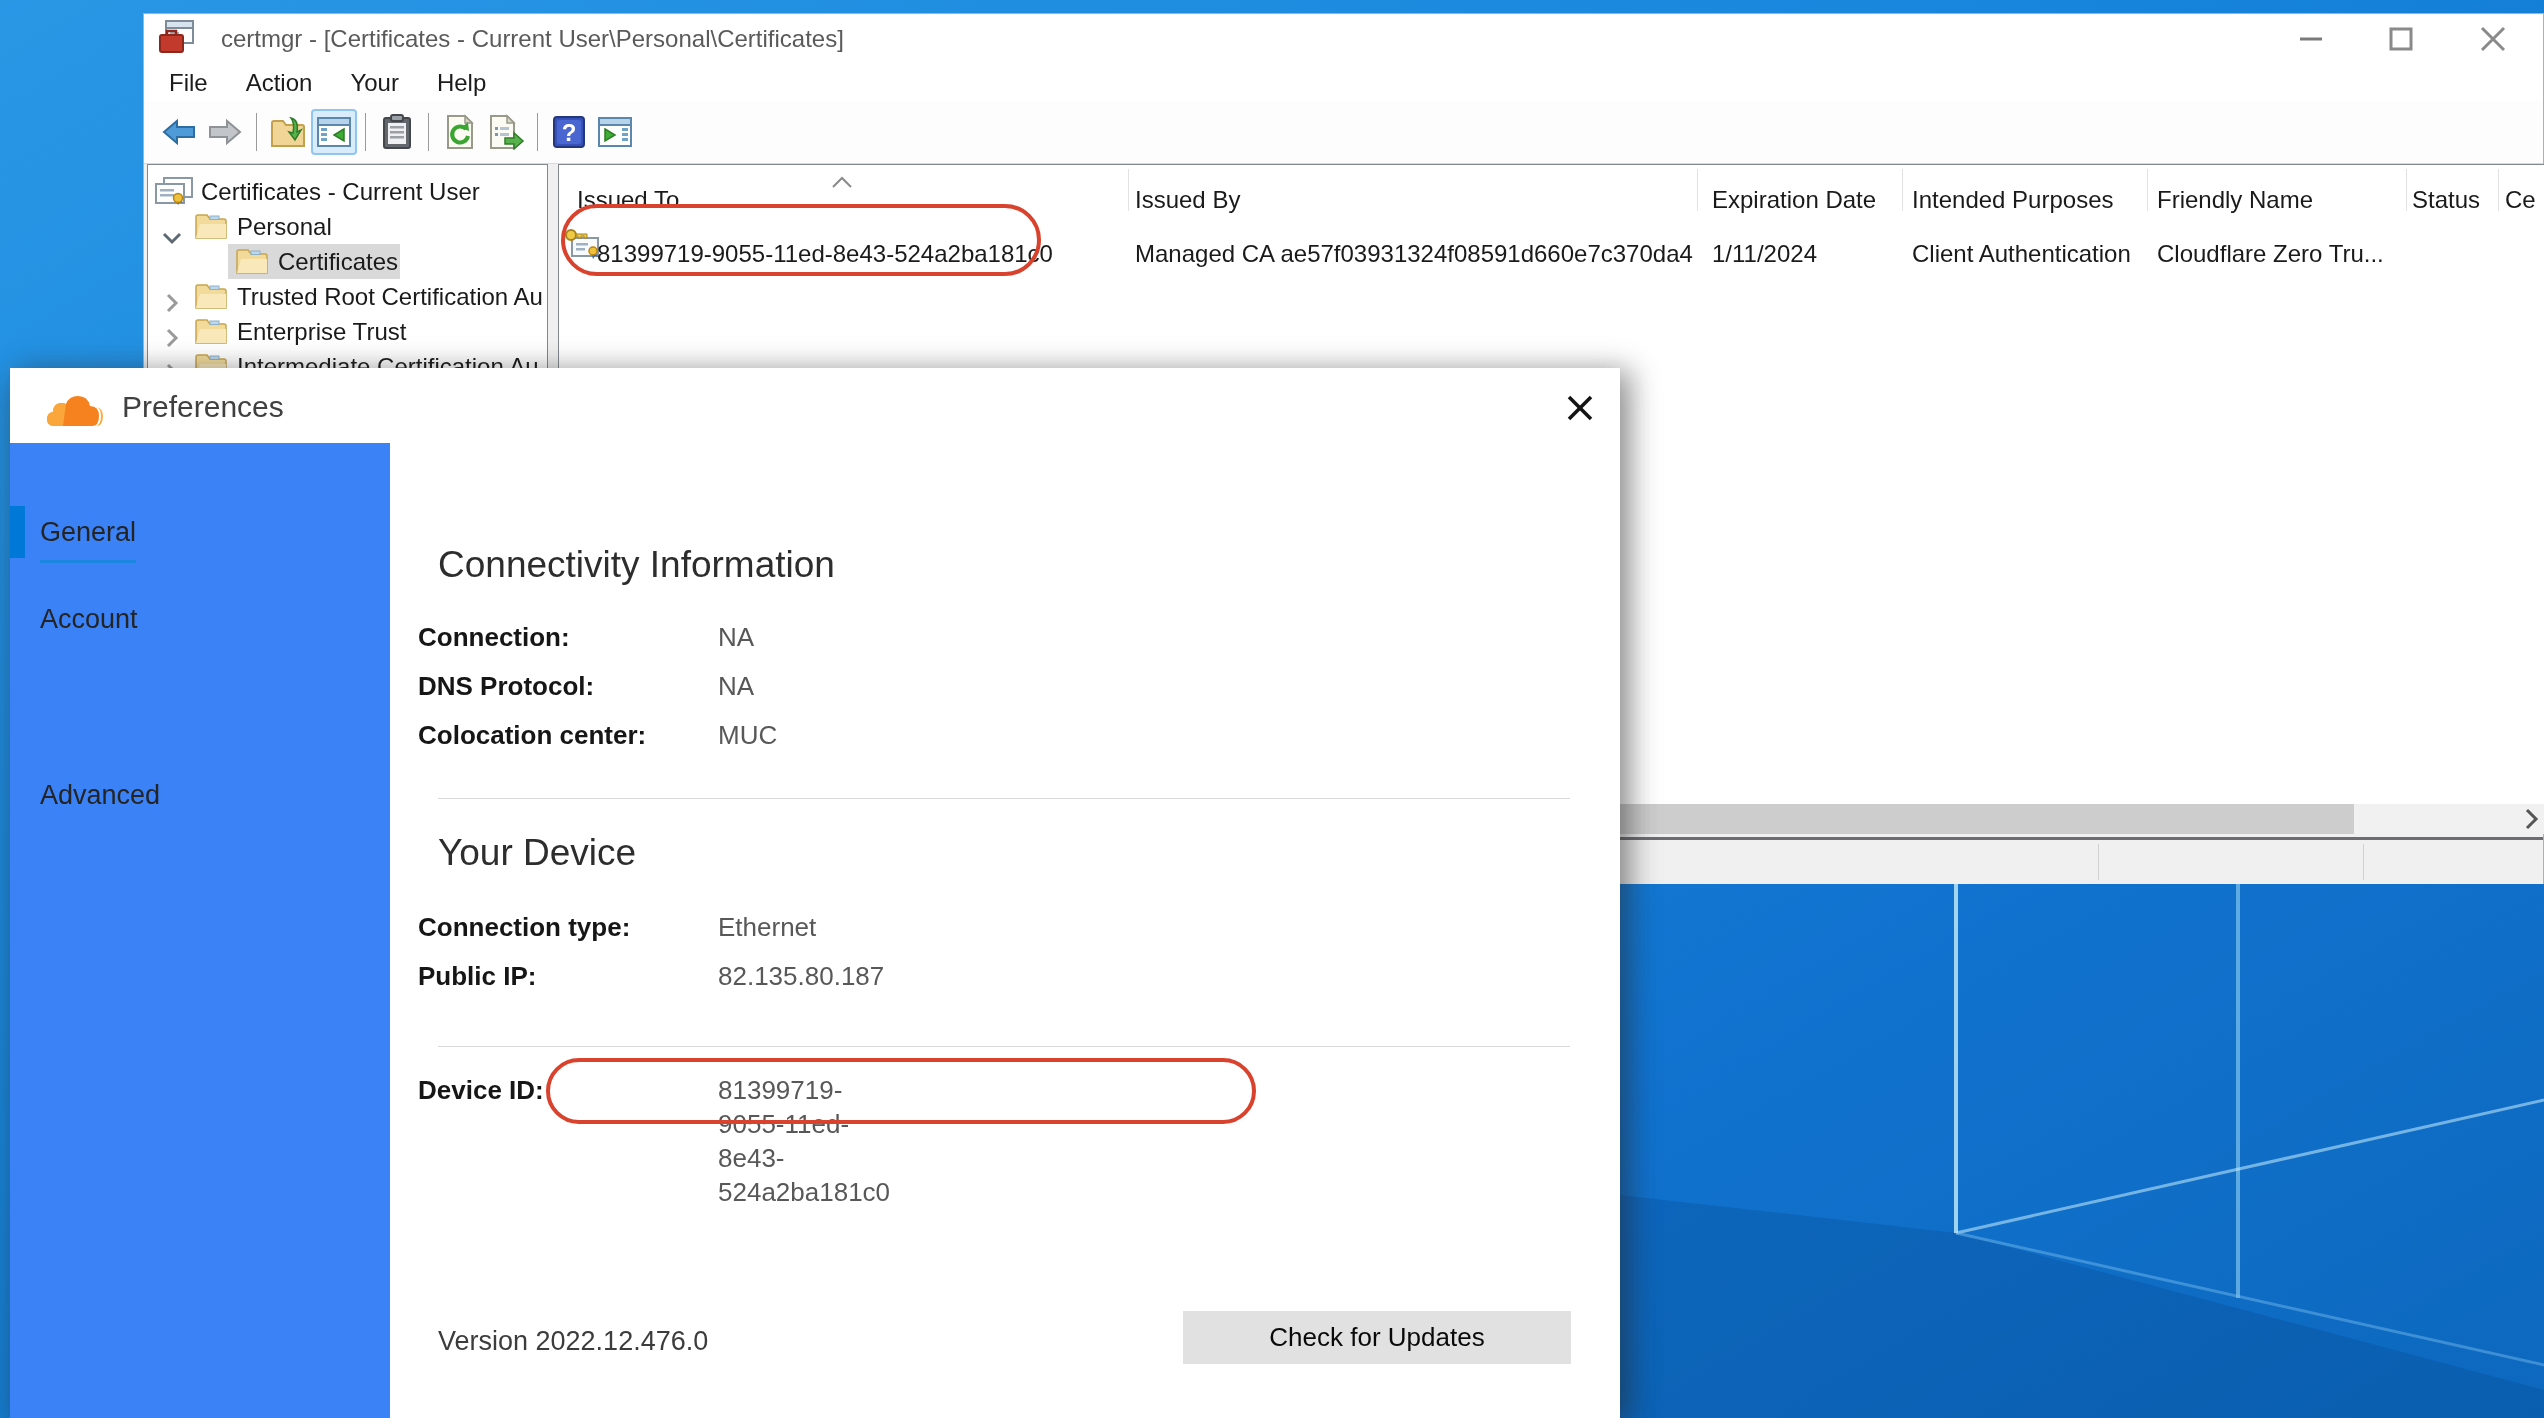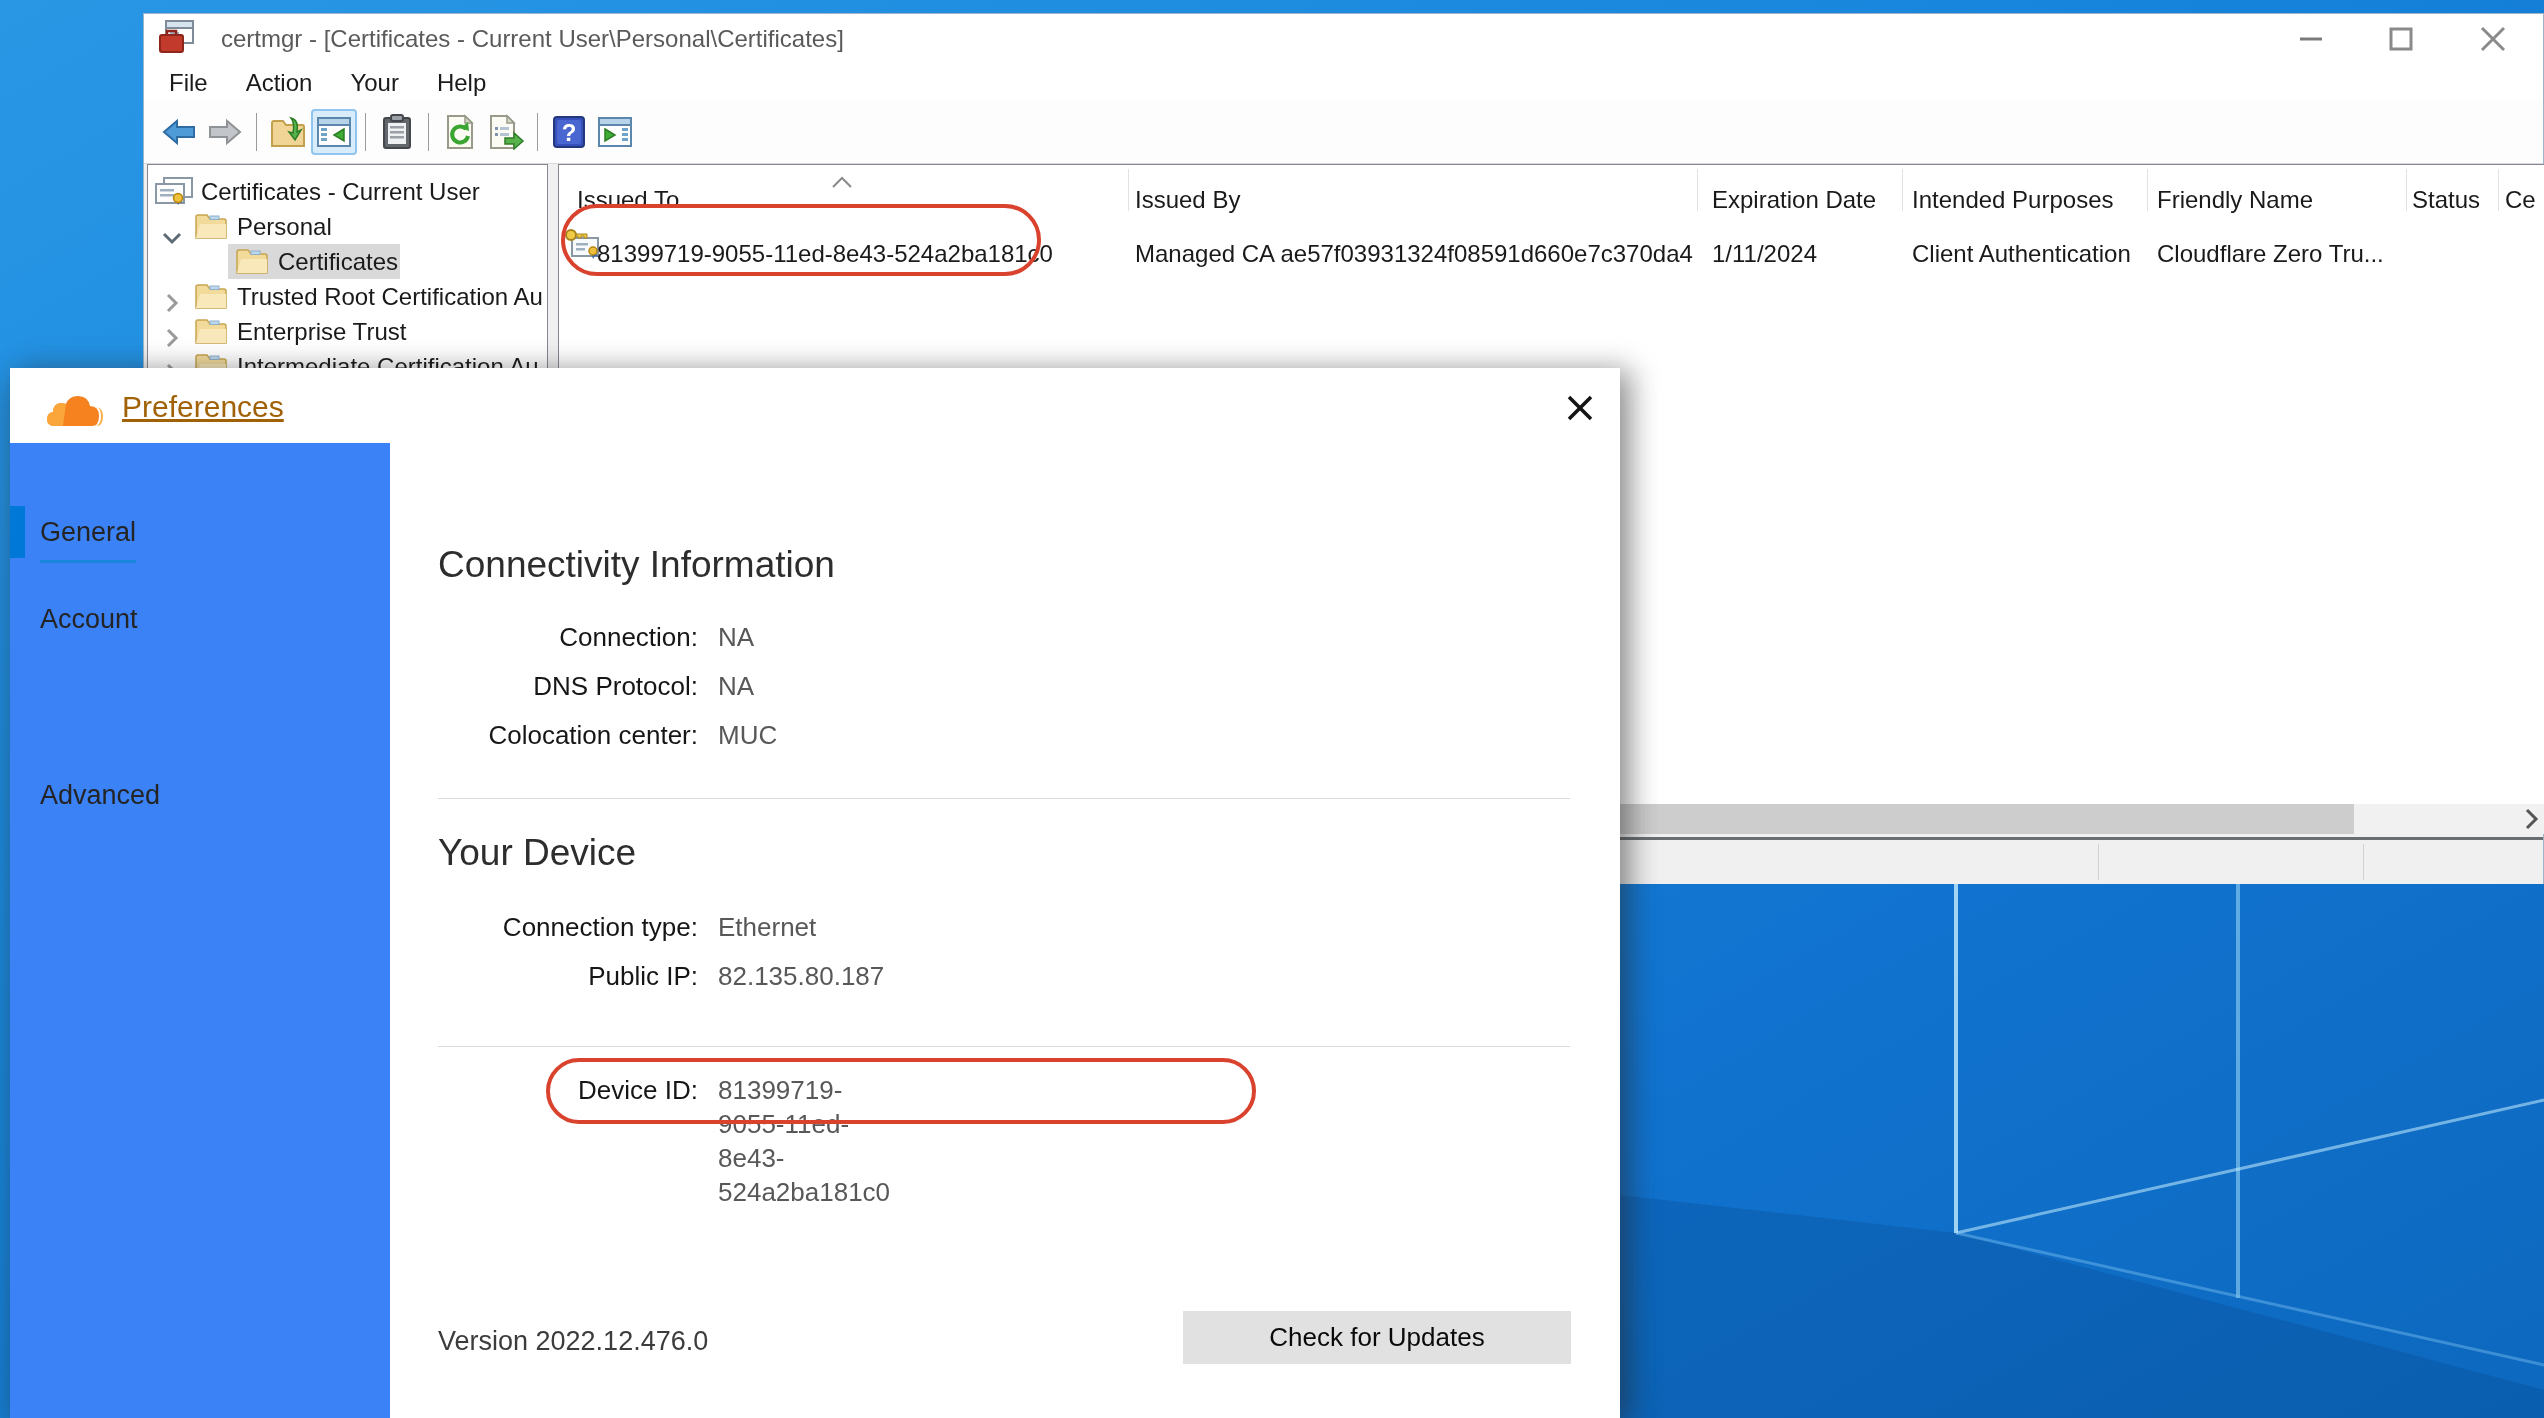--- a/index.html
+++ b/index.html
@@ -48,32 +48,32 @@
   .harrow { position:absolute; right:6px; top:3px; }
   .winline { position:absolute; left:0; top:823px; right:0; height:3px; background:#6a6e72; }
   .statusbar { position:absolute; left:0; top:826px; right:0; height:44px; background:#f0f0f0; }
   .ssep { position:absolute; top:4px; width:1px; height:36px; background:#d2d2d2; }
 
   
   #prefs { position:absolute; left:10px; top:368px; width:1610px; height:1050px; background:#fff;
     z-index:10; box-shadow:12px 0 26px rgba(40,40,40,.35), 0 14px 30px rgba(40,40,40,.35); }
   .phead { position:absolute; left:0; top:0; right:0; height:77px; background:#fff; }
   .phead .logo { position:absolute; left:36px; top:22px; }
-  .phead .ptitle { position:absolute; left:112px; top:22px; font-size:30px; color:#a16207;text-decoration:underline; }
+  .phead .ptitle { position:absolute; left:112px; top:22px; font-size:30px; color:#404040; }
   .pclose { position:absolute; left:1540px; top:10px; width:60px; height:60px;
     display:flex; align-items:center; justify-content:center; }
   .psidebar { position:absolute; left:0; top:75px; bottom:0; width:380px; background:#3b82f6; }
   .pitem { position:absolute; left:0; right:0; height:52px; line-height:52px; }
   .pitem .txt { margin-left:30px; font-size:27px; color:#242424; display:inline-block; }
   .pitem.sel .txt { border-bottom:3px solid #1b86e0; padding-bottom:2px; }
   .pbar { position:absolute; left:0; top:0; width:15px; height:52px; background:#0078d7; }
   .pcontent { position:absolute; left:380px; top:77px; right:0; bottom:0; background:#fff; }
   .phd { position:absolute; left:48px; font-size:37px; color:#2d2d2d; font-weight:400; }
   .prow { position:absolute; left:0; height:34px; line-height:34px; font-size:26px; }
-  .prow .l { position:absolute; left:28px; width:280px; text-align:right; font-weight:normal; color:#161616; }
+  .prow .l { position:absolute; left:28px; width:280px; font-weight:bold; color:#161616; }
   .prow .v { position:absolute; left:328px; color:#585858; }
   .pdiv { position:absolute; left:48px; width:1132px; height:1px; background:#d9d9d9; }
   .pver { position:absolute; left:48px; top:881px; font-size:27px; color:#3c3c3c; }
   .pbtn { position:absolute; left:793px; top:866px; width:388px; height:53px; background:#e1e1e1;
     font-size:26px; color:#0a0a0a; display:flex; align-items:center; justify-content:center; }
 </style>
 </head>
 <body>
 
 <div id="desktop">

